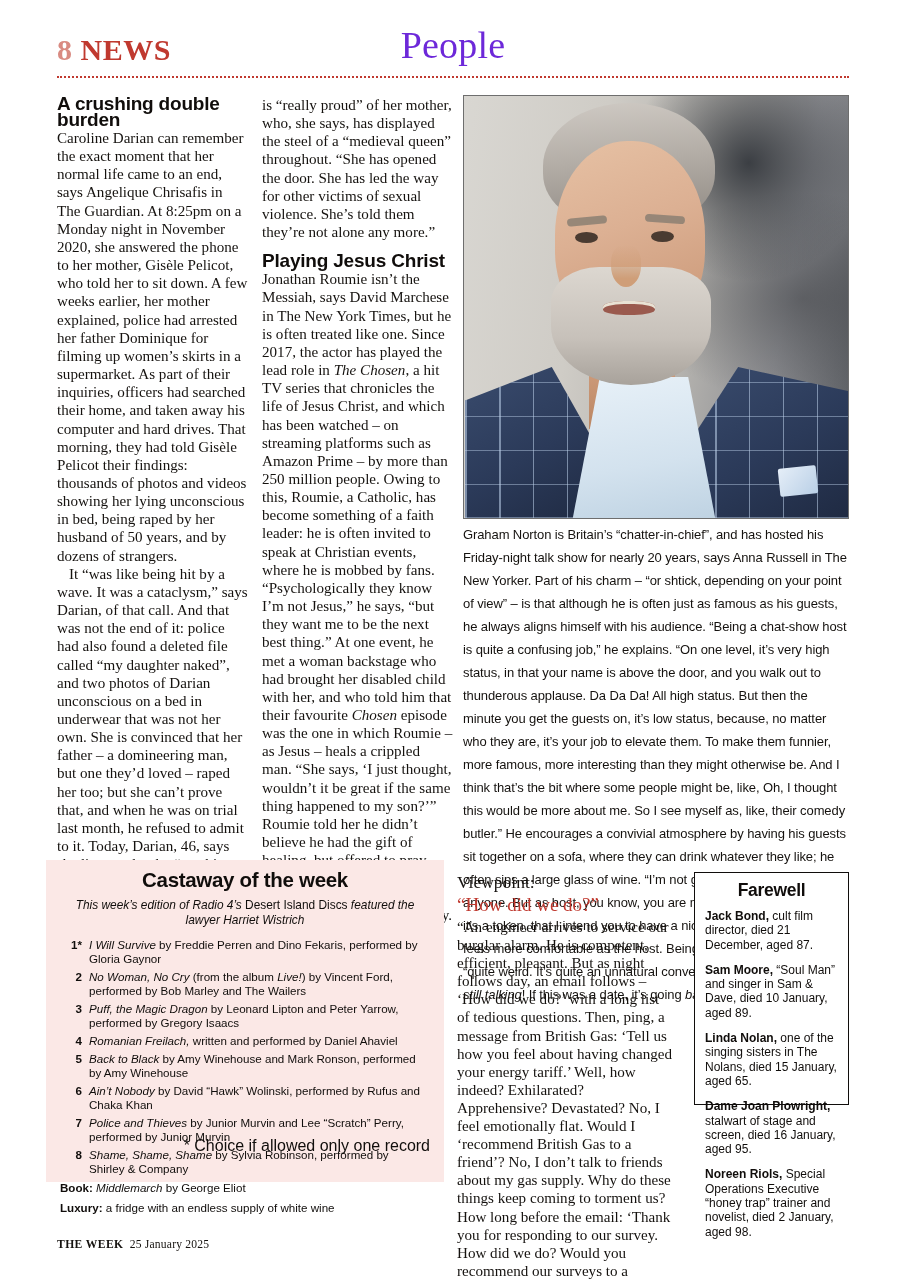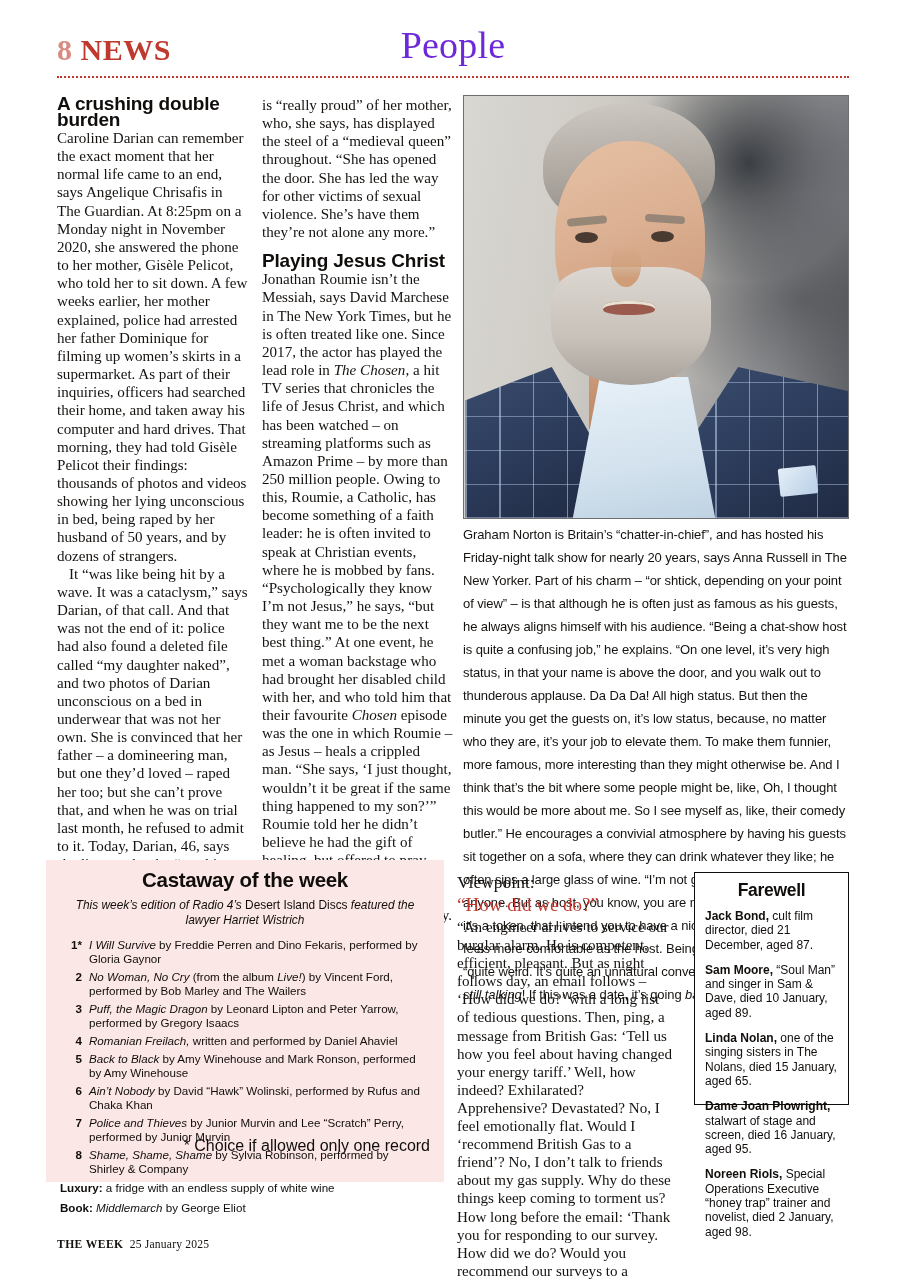--- a/index.html
+++ b/index.html
@@ -347,21 +347,21 @@
   </div>
   <div class="rule-dotted rule-top"></div>
 
   <div class="col col-1">
     <div class="subhead">A crushing double burden</div>
     <p>Caroline Darian can remember the exact moment that her normal life came to an end, says Angelique Chrisafis in The Guardian. At 8:25pm on a Monday night in November 2020, she answered the phone to her mother, Gisèle Pelicot, who told her to sit down. A few weeks earlier, her mother explained, police had arrested her father Dominique for filming up women’s skirts in a supermarket. As part of their inquiries, officers had searched their home, and taken away his computer and hard drives. That morning, they had told Gisèle Pelicot their findings: thousands of photos and videos showing her lying unconscious in bed, being raped by her husband of 50 years, and by dozens of strangers.</p>
     <p class="indent">It “was like being hit by a wave. It was a cataclysm,” says Darian, of that call. And that was not the end of it: police had also found a deleted file called “my daughter naked”, and two photos of Darian unconscious on a bed in underwear that was not her own. She is convinced that her father – a domineering man, but one they’d loved – raped her too; but she can’t prove that, and when he was on trial last month, he refused to admit to it. Today, Darian, 46, says she lives under the “crushing double burden” of being the child of a rape victim, and of the rapist. “You can’t imagine the sadness and the loneliness. I’ve got a part of his DNA.” But her husband has been a crucial support; and she </p>
   </div>
 
   <div class="col col-2">
-    <p><span id="c2-carry">is “really proud” of her mother, who, she says, has displayed the steel of a “medieval queen” throughout. “She has opened the door. She has led the way for other victims of sexual violence. She’s have them they’re not alone any more.”</span></p>
+    <p><span id="c2-carry">is “really proud” of her mother, who, she says, has displayed the steel of a “medieval queen” throughout. “She has opened the door. She has led the way for other victims of sexual violence. She’s told them they’re not alone any more.”</span></p>
     <div class="subhead spaced">Playing Jesus Christ</div>
     <p>
       <span>Jonathan Roumie isn’t the Messiah, says David Marchese in The New York Times, but he is often treated like one. Since 2017, the actor has played the lead role in </span><i>The Chosen</i><span>, a hit TV series that chronicles the life of Jesus Christ, and which has been watched – on streaming platforms such as Amazon Prime – by more than 250 million people. Owing to this, Roumie, a Catholic, has become something of a faith leader: he is often invited to speak at Christian events, where he is mobbed by fans. “Psychologically they know I’m not Jesus,” he says, “but they want me to be the next best thing.” At one event, he met a woman backstage who had brought her disabled child with her, and who told him that their favourite </span><i>Chosen</i><span> episode was the one in which Roumie – as Jesus – heals a crippled man. “She says, ‘I just thought, wouldn’t it be great if the same thing happened to my son?’” Roumie told her he didn’t believe he had the gift of healing, but offered to pray with her and her son instead. “They were so gracious and thanked me and I walked away. Then I burst into tears. Because I thought, Man, on some level, I must have let them down.”</span>
     </p>
   </div>
 
   <div class="photo-wrap">
     <div class="photo">
       <div class="ph-jacket-l">
           <div class="ph-check"></div>
@@ -419,22 +419,22 @@
         <div class="track">
           <div class="track-num">7</div>
           <div class="track-txt"><span class="it">Police and Thieves</span><span> by Junior Murvin and Lee “Scratch” Perry, performed by Junior Murvin</span></div>
         </div>
         <div class="track">
           <div class="track-num">8</div>
           <div class="track-txt"><span class="it">Shame, Shame, Shame</span><span> by Sylvia Robinson, performed by Shirley &amp; Company</span></div>
         </div>
       </div>
 
+    <div class="extra"><span class="lbl">Book:</span> <span class="it">Middlemarch</span><span> by George Eliot</span></div>
     <div class="extra"><span class="lbl">Luxury:</span><span> a fridge with an endless supply of white wine</span></div>
-    <div class="extra"><span class="lbl">Book:</span> <span class="it">Middlemarch</span><span> by George Eliot</span></div>
 
     <div class="footnote">* Choice if allowed only one record</div>
   </div>
 
   <div class="viewpoint">
     <div class="vp-kicker">Viewpoint:</div>
     <div class="vp-head">“How did we do?”</div>
     <p><span>“An engineer arrives to service our burglar alarm. He is competent, efficient, pleasant. But as night follows day, an email follows – ‘How did we do?’ with a long list of tedious questions. Then, ping, a message from British Gas: ‘Tell us how you feel about having changed your energy tariff.’ Well, how indeed? Exhilarated? Apprehensive? Devastated? No, I feel emotionally flat. Would I ‘recommend British Gas to a friend’? No, I don’t talk to friends about my gas supply. Why do these things keep coming to torment us? How long before the email: ‘Thank you for responding to our survey. How did we do? Would you recommend our surveys to a friend?’”</span> </p>
   </div>
 

